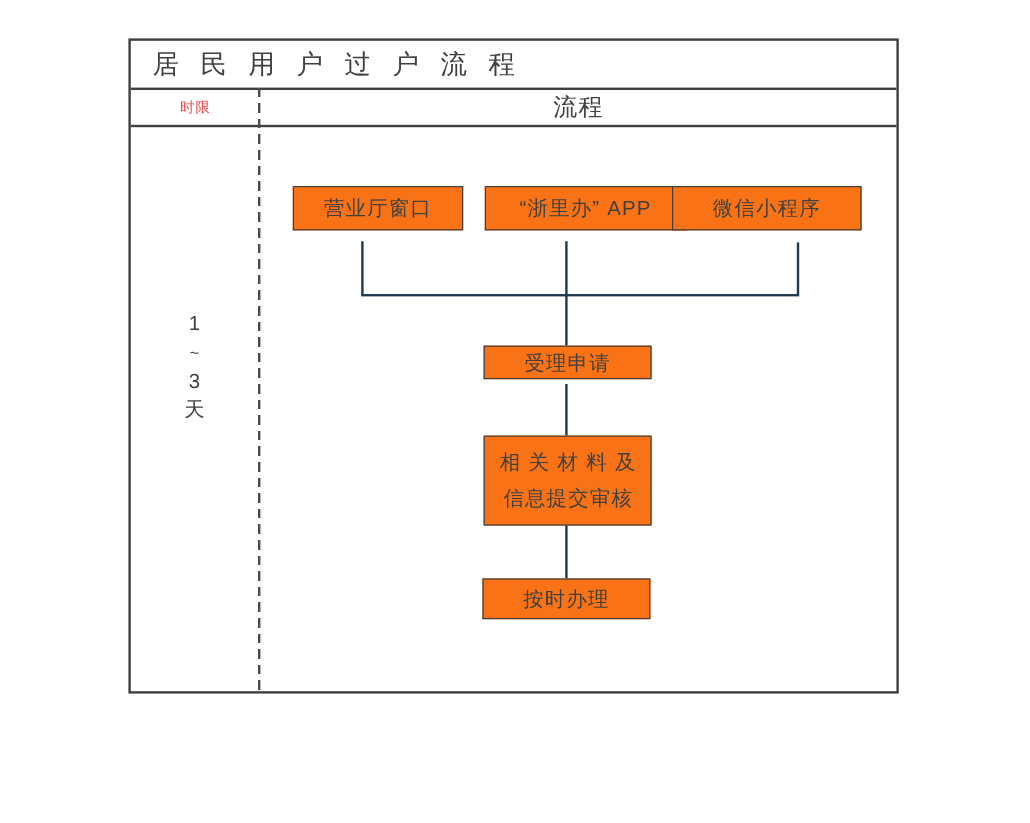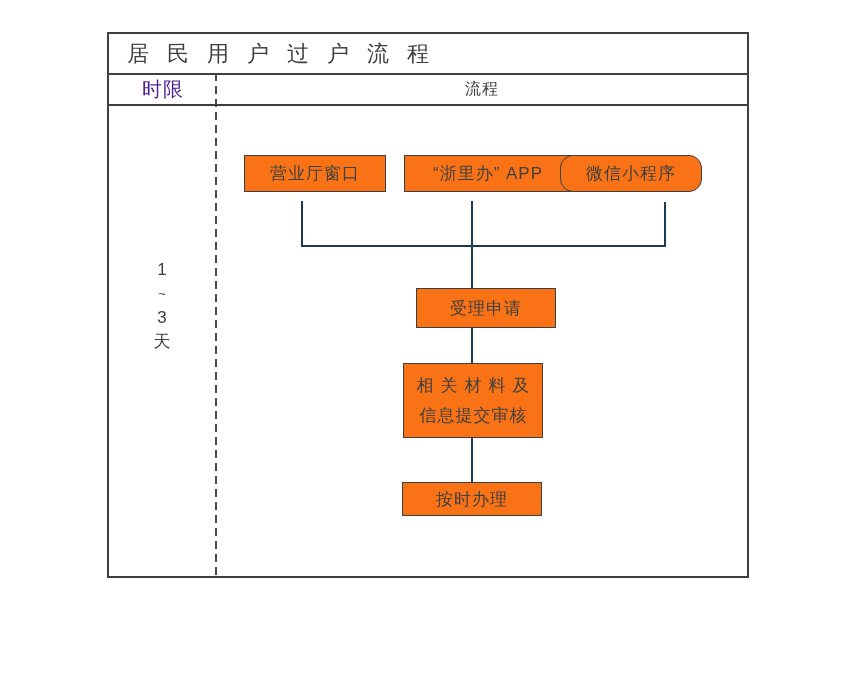--- a/index.html
+++ b/index.html
@@ -37,26 +37,26 @@
   .header-row {
     position: absolute;
     left: 0; top: 41px; right: 0;
     height: 29px;
     border-bottom: 2px solid #3f3f3f;
     display: flex;
   }
   .header-cell-left {
     width: 108px;
     display: flex; align-items: center; justify-content: center;
-    font-size: 20px; letter-spacing: 1px; color: #4c1d95;
+    font-size: 12px; letter-spacing: 1px; color: #ef4444;
   }
   .header-cell-right {
     flex: 1;
     display: flex; align-items: center; justify-content: center;
-    font-size: 16px; letter-spacing: 1px; color: #3f3f3f;
+    font-size: 20px; letter-spacing: 1px; color: #3f3f3f;
   }
   
   .dashed-divider {
     position: absolute;
     left: 215px; top: 73px;
     width: 2px; height: 503px;
     background: repeating-linear-gradient(
       to bottom, #4a4a4a 0px, #4a4a4a 8px,
       transparent 8px, transparent 13px);
   }
@@ -77,22 +77,22 @@
     box-sizing: border-box;
     border: 1.5px solid #3f3f3f;
     background: #f97316;
     display: flex; align-items: center; justify-content: center;
     font-size: 17px;
     color: #404040;
     letter-spacing: 1px;
   }
   .fbox-ch1 { left: 244px; top: 155px; width: 142px; height: 37px; }
   .fbox-ch2 { left: 404px; top: 155px; width: 168px; height: 37px; }
-  .fbox-ch3 { left: 560px; top: 155px; width: 142px; height: 37px; border-radius: 13px; }
-  .fbox-accept   { left: 416px; top: 288px; width: 140px; height: 40px; }
+  .fbox-ch3 { left: 560px; top: 155px; width: 158px; height: 37px; }
+  .fbox-accept   { left: 403px; top: 288px; width: 140px; height: 28px; }
   .fbox-materials{ left: 403px; top: 363px; width: 140px; height: 75px;
                    flex-direction: column; justify-content: center; }
   .fbox-materials .m-line1 { letter-spacing: 7px; padding-left: 7px; line-height: 30px; }
   .fbox-materials .m-line2 { letter-spacing: 1px; padding-left: 1px; line-height: 30px; }
   .fbox-handle   { left: 402px; top: 482px; width: 140px; height: 34px; }
   
   .conn { position: absolute; background: #1f3b53; }
   .conn-v1 { left: 301px; top: 201px; width: 2px; height: 45px; }
   .conn-v2 { left: 471px; top: 201px; width: 2px; height: 87px; }
   .conn-v3 { left: 664px; top: 202px; width: 2px; height: 44px; }

